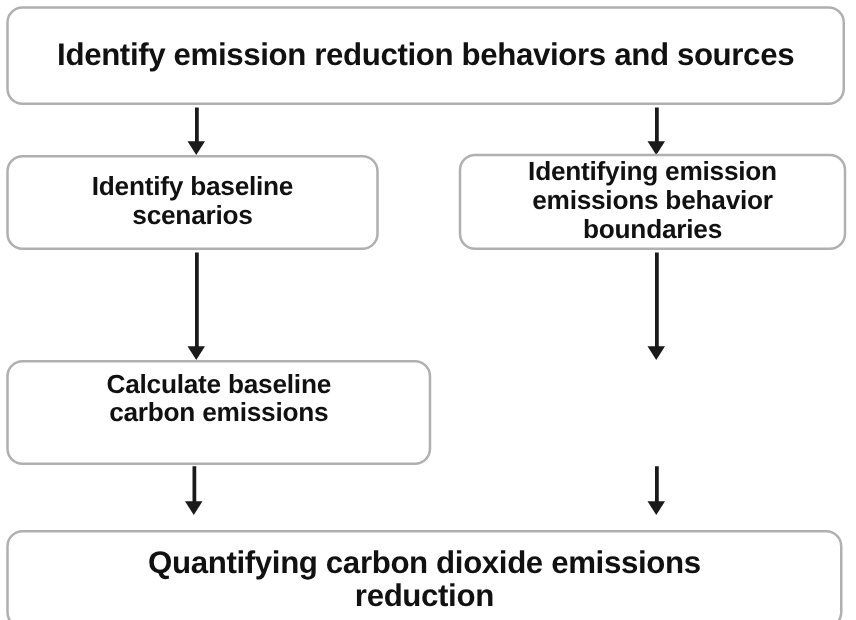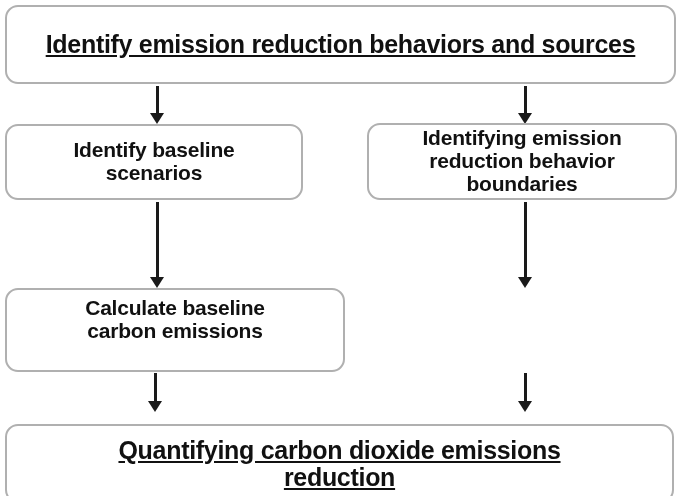--- a/index.html
+++ b/index.html
@@ -23,21 +23,21 @@
     border-radius: 13px;
     display: flex;
     align-items: center;
     justify-content: center;
     text-align: center;
     color: #111111;
     font-weight: bold;
     white-space: pre-line;
     line-height: 1.08;
   }
-  .node-lg { font-size: 25px; letter-spacing: -0.3px; text-decoration: underline; }
+  .node-lg { font-size: 25px; letter-spacing: -0.3px; }
   .node-md { font-size: 21px; letter-spacing: -0.2px; }
 
   .pos-top    { left: 5px;   top: 5px;   width: 671px; height: 79px; }
   .pos-l2     { left: 5px;   top: 124px; width: 298px; height: 76px; }
   .pos-r2     { left: 367px; top: 123px; width: 310px; height: 77px; }
   .pos-l3     { left: 5px;   top: 288px; width: 340px; height: 84px; padding-bottom: 20px; }
   .pos-r3     { left: 367px; top: 288px; width: 310px; height: 84px; padding-bottom: 6px; }
   .pos-bottom { left: 5px;   top: 412px; width: 669px; height: 79px; margin-top: 12px; }
 
   .arrow {
@@ -82,21 +82,21 @@
   </div>
   <div class="arrow arr-1r">
     <div class="shaft"></div>
     <div class="head"></div>
   </div>
 
   <div class="node node-md pos-l2">Identify baseline
 scenarios</div>
 
   <div class="node node-md pos-r2">Identifying emission
-reduction behavior
+emissions behavior
 boundaries</div>
 
   <div class="arrow arr-2l">
     <div class="shaft"></div>
     <div class="head"></div>
   </div>
   <div class="arrow arr-2r">
     <div class="shaft"></div>
     <div class="head"></div>
   </div>

